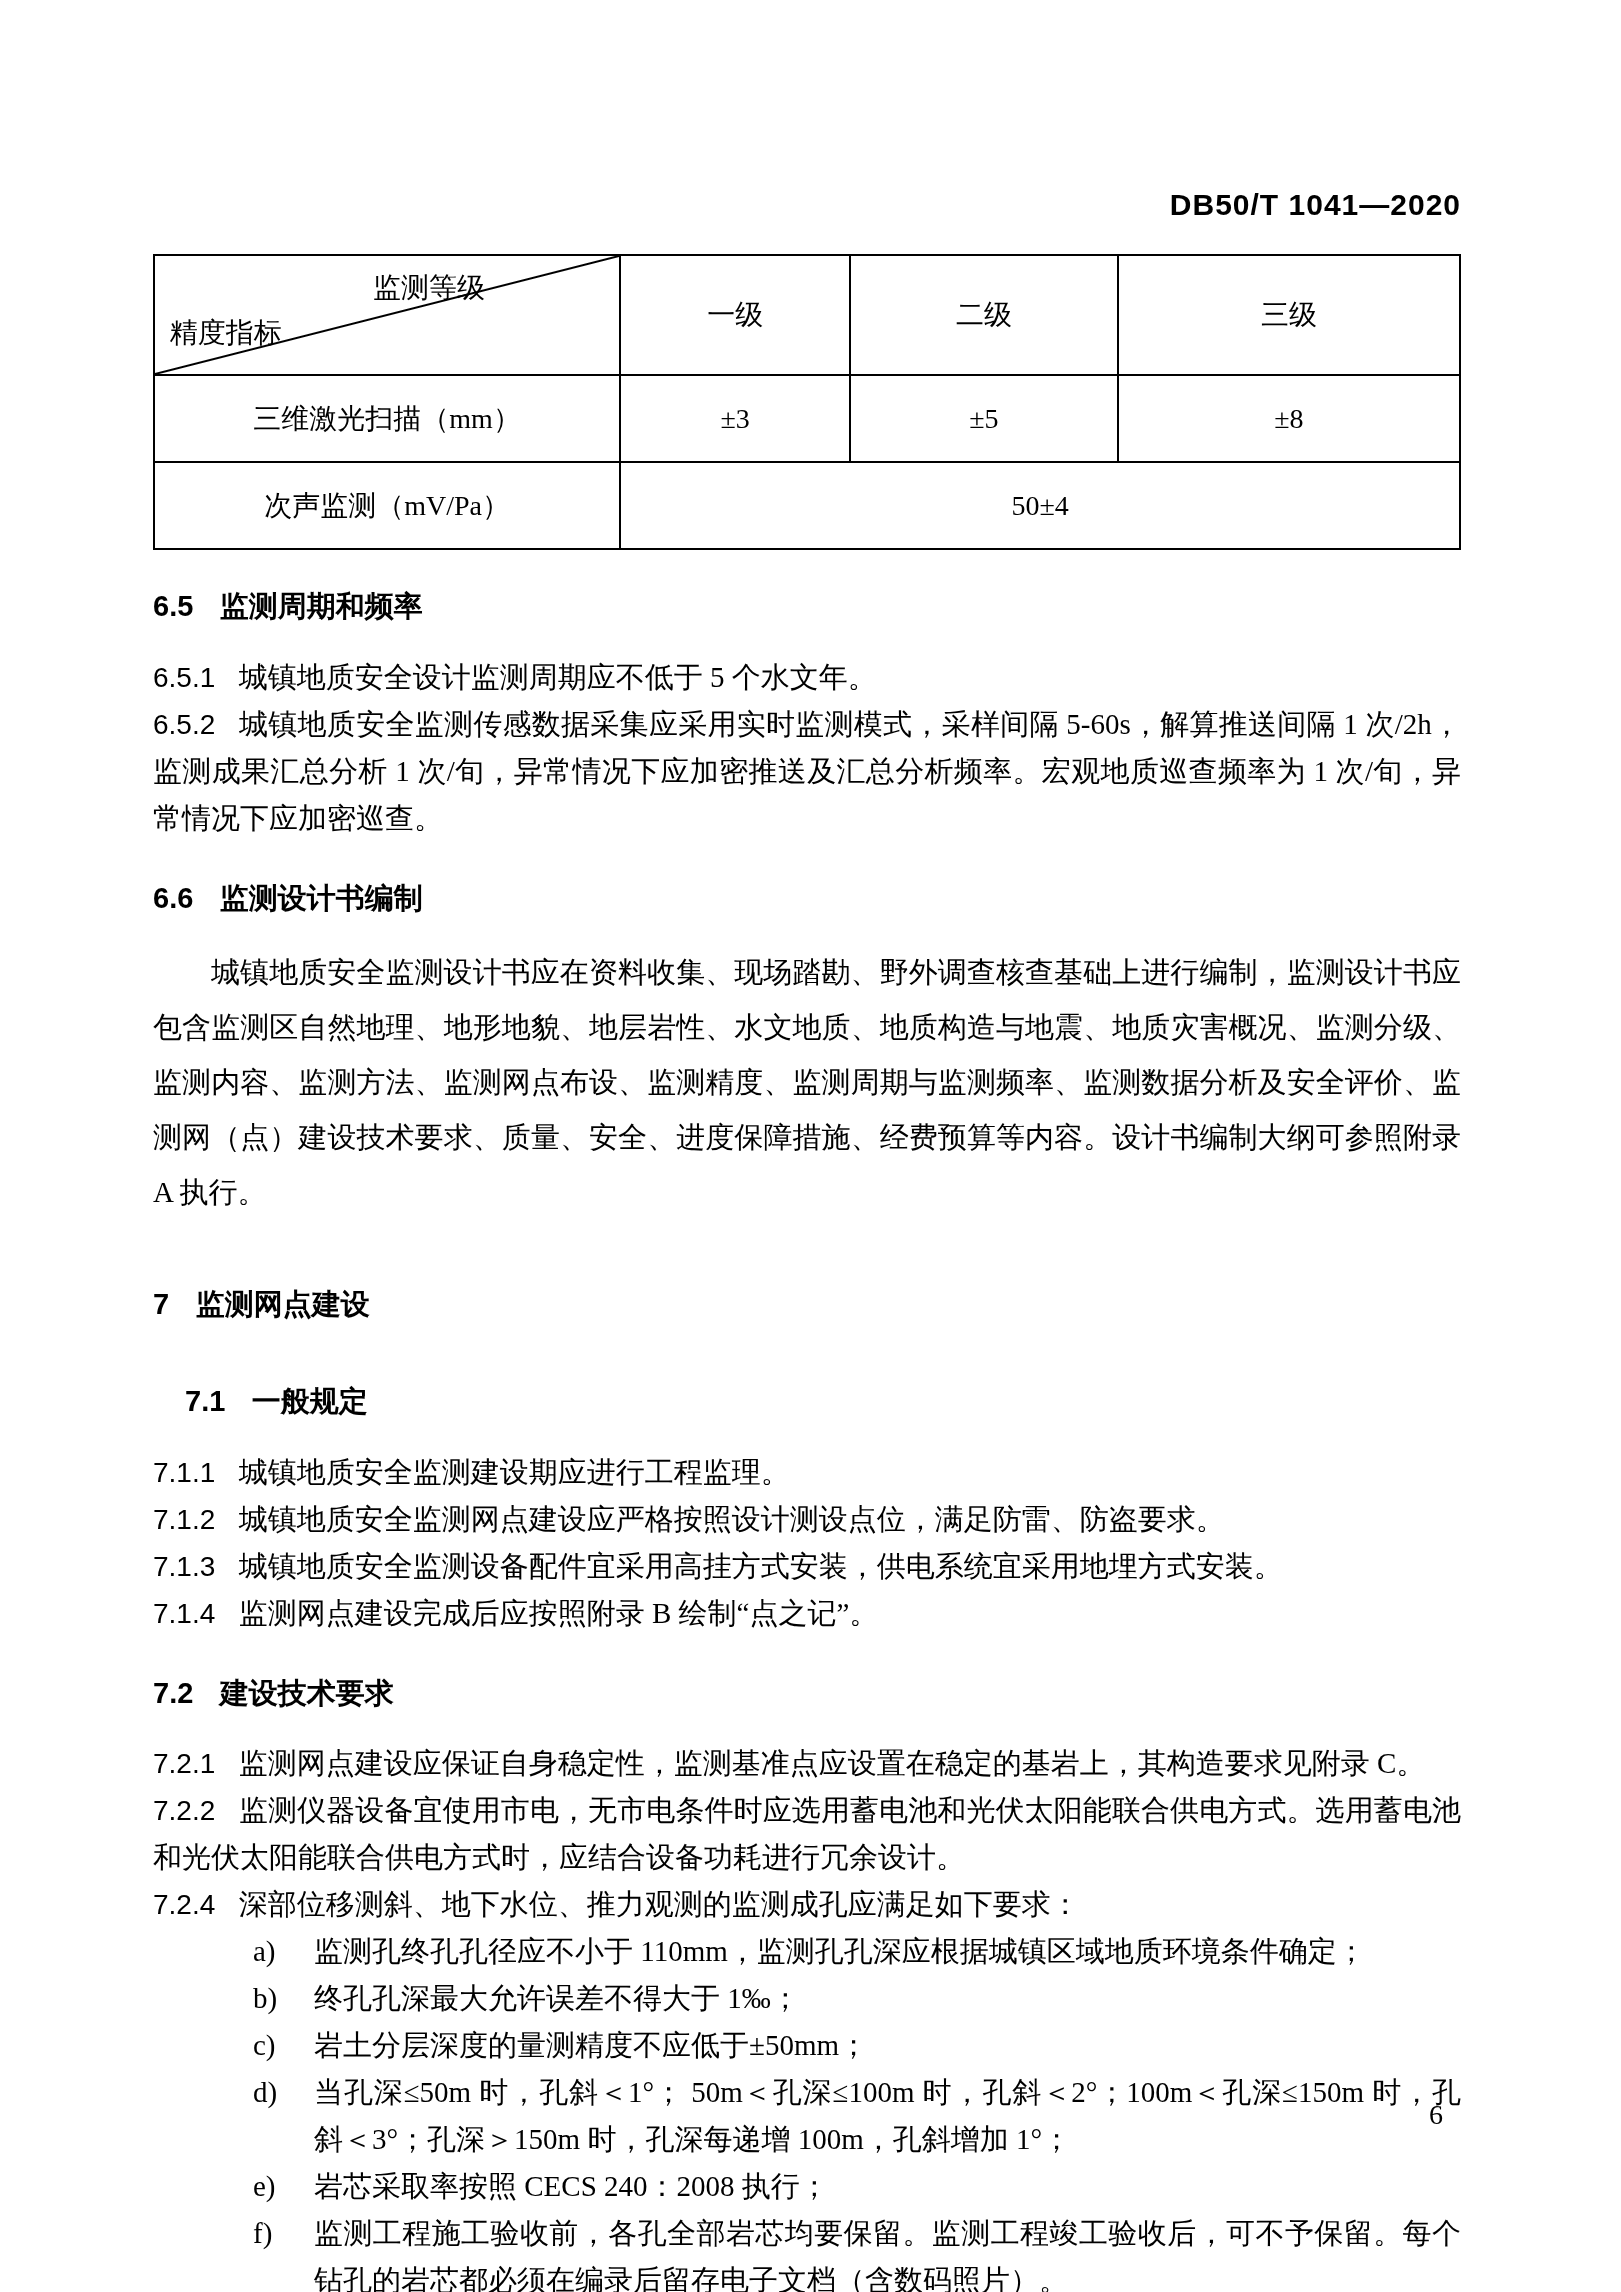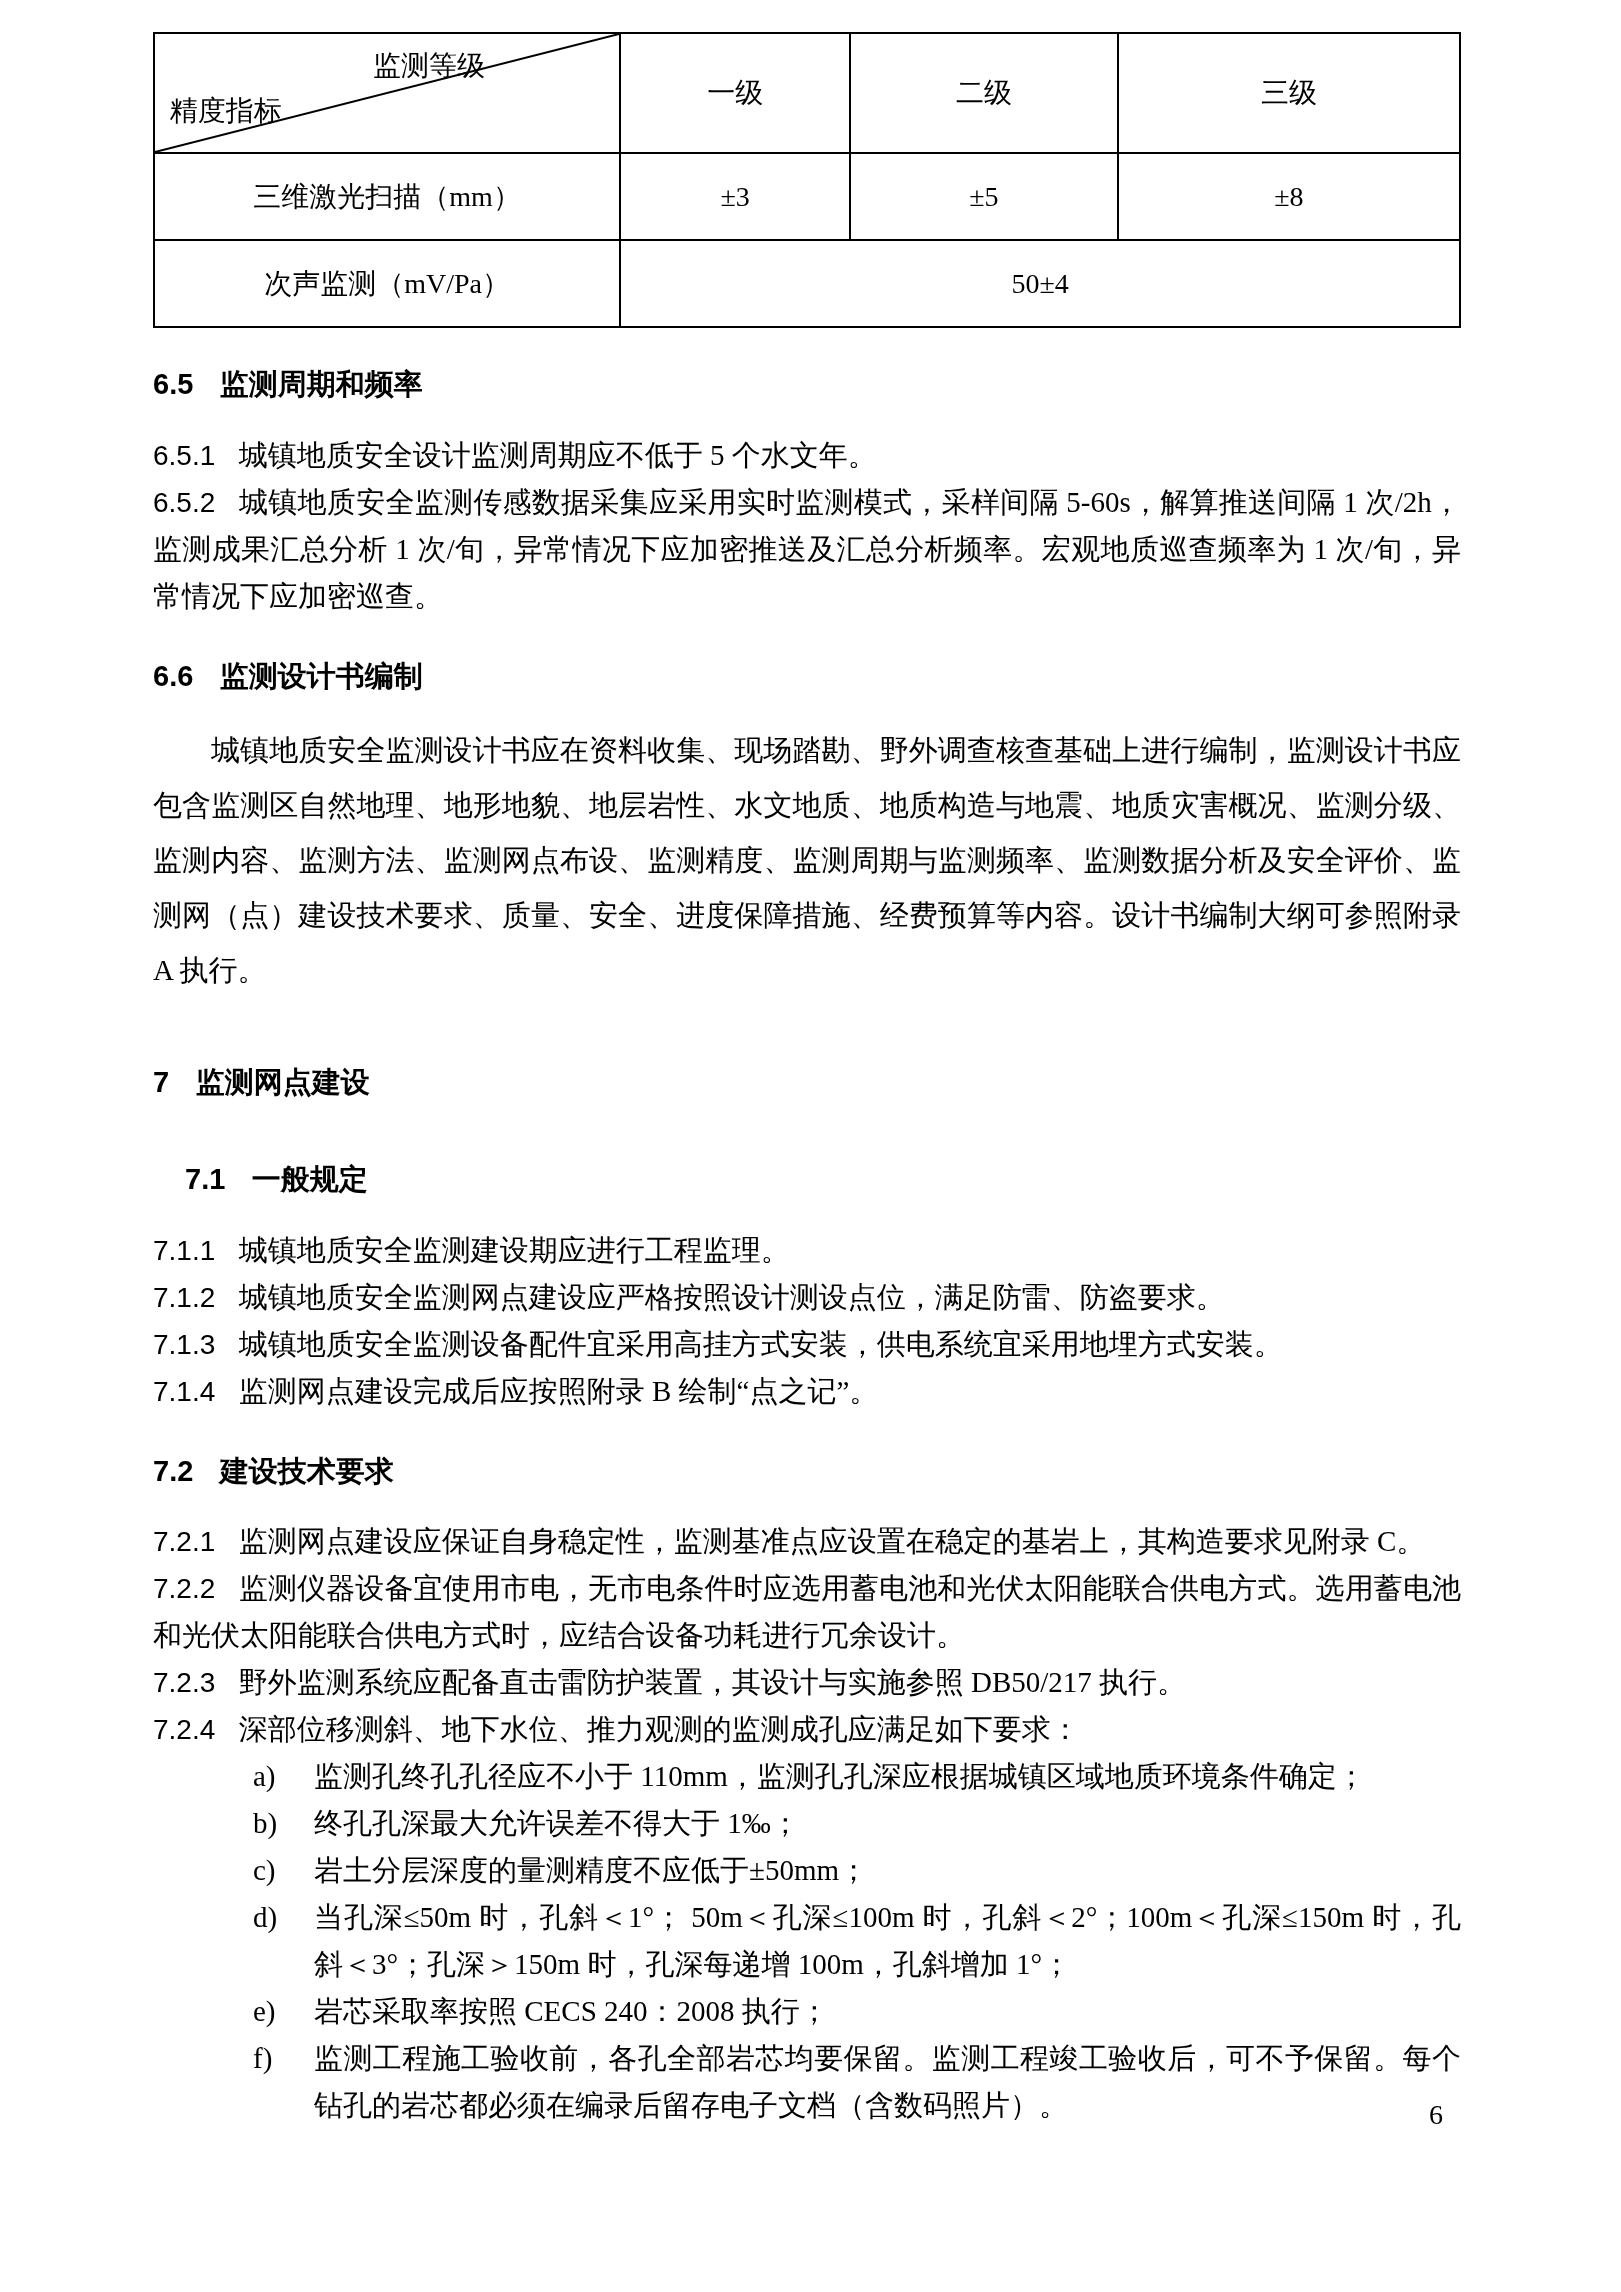--- a/index.html
+++ b/index.html
@@ -107,20 +107,21 @@
     right: 178px;
     font-size: 28px;
   }
 </style>
 </head>
 <body>
 
 <div class="page">
   <div class="content">
 
+    <div class="doc-header">DB50/T 1041—2020</div>
 
     <table class="prec">
       <colgroup>
         <col style="width:35.7%">
           <col style="width:17.6%">
           <col style="width:20.5%">
           <col style="width:26.2%">
       </colgroup>
       <tbody>
           <tr class="head">
@@ -183,23 +184,20 @@
     <div class="h2">
       <span class="h-num">7.2</span><span>建设技术要求</span>
     </div>
     <p class="clause">
       <span class="c-num">7.2.1</span><span>监测网点建设应保证自身稳定性，监测基准点应设置在稳定的基岩上，其构造要求见附录 C。</span>
     </p>
     <p class="clause">
       <span class="c-num">7.2.2</span><span>监测仪器设备宜使用市电，无市电条件时应选用蓄电池和光伏太阳能联合供电方式。选用蓄电池和光伏太阳能联合供电方式时，应结合设备功耗进行冗余设计。</span>
     </p>
     <p class="clause">
-      <span class="c-num">7.2.3</span><span>野外监测系统应配备直击雷防护装置，其设计与实施参照 DB50/217 执行。</span>
-    </p>
-    <p class="clause">
       <span class="c-num">7.2.4</span><span>深部位移测斜、地下水位、推力观测的监测成孔应满足如下要求：</span>
     </p>
 
     <div class="list">
       <div class="li">
         <span class="li-marker">a)</span>
         <span class="li-text">监测孔终孔孔径应不小于 110mm，监测孔孔深应根据城镇区域地质环境条件确定；</span>
       </div>
       <div class="li">
         <span class="li-marker">b)</span>

